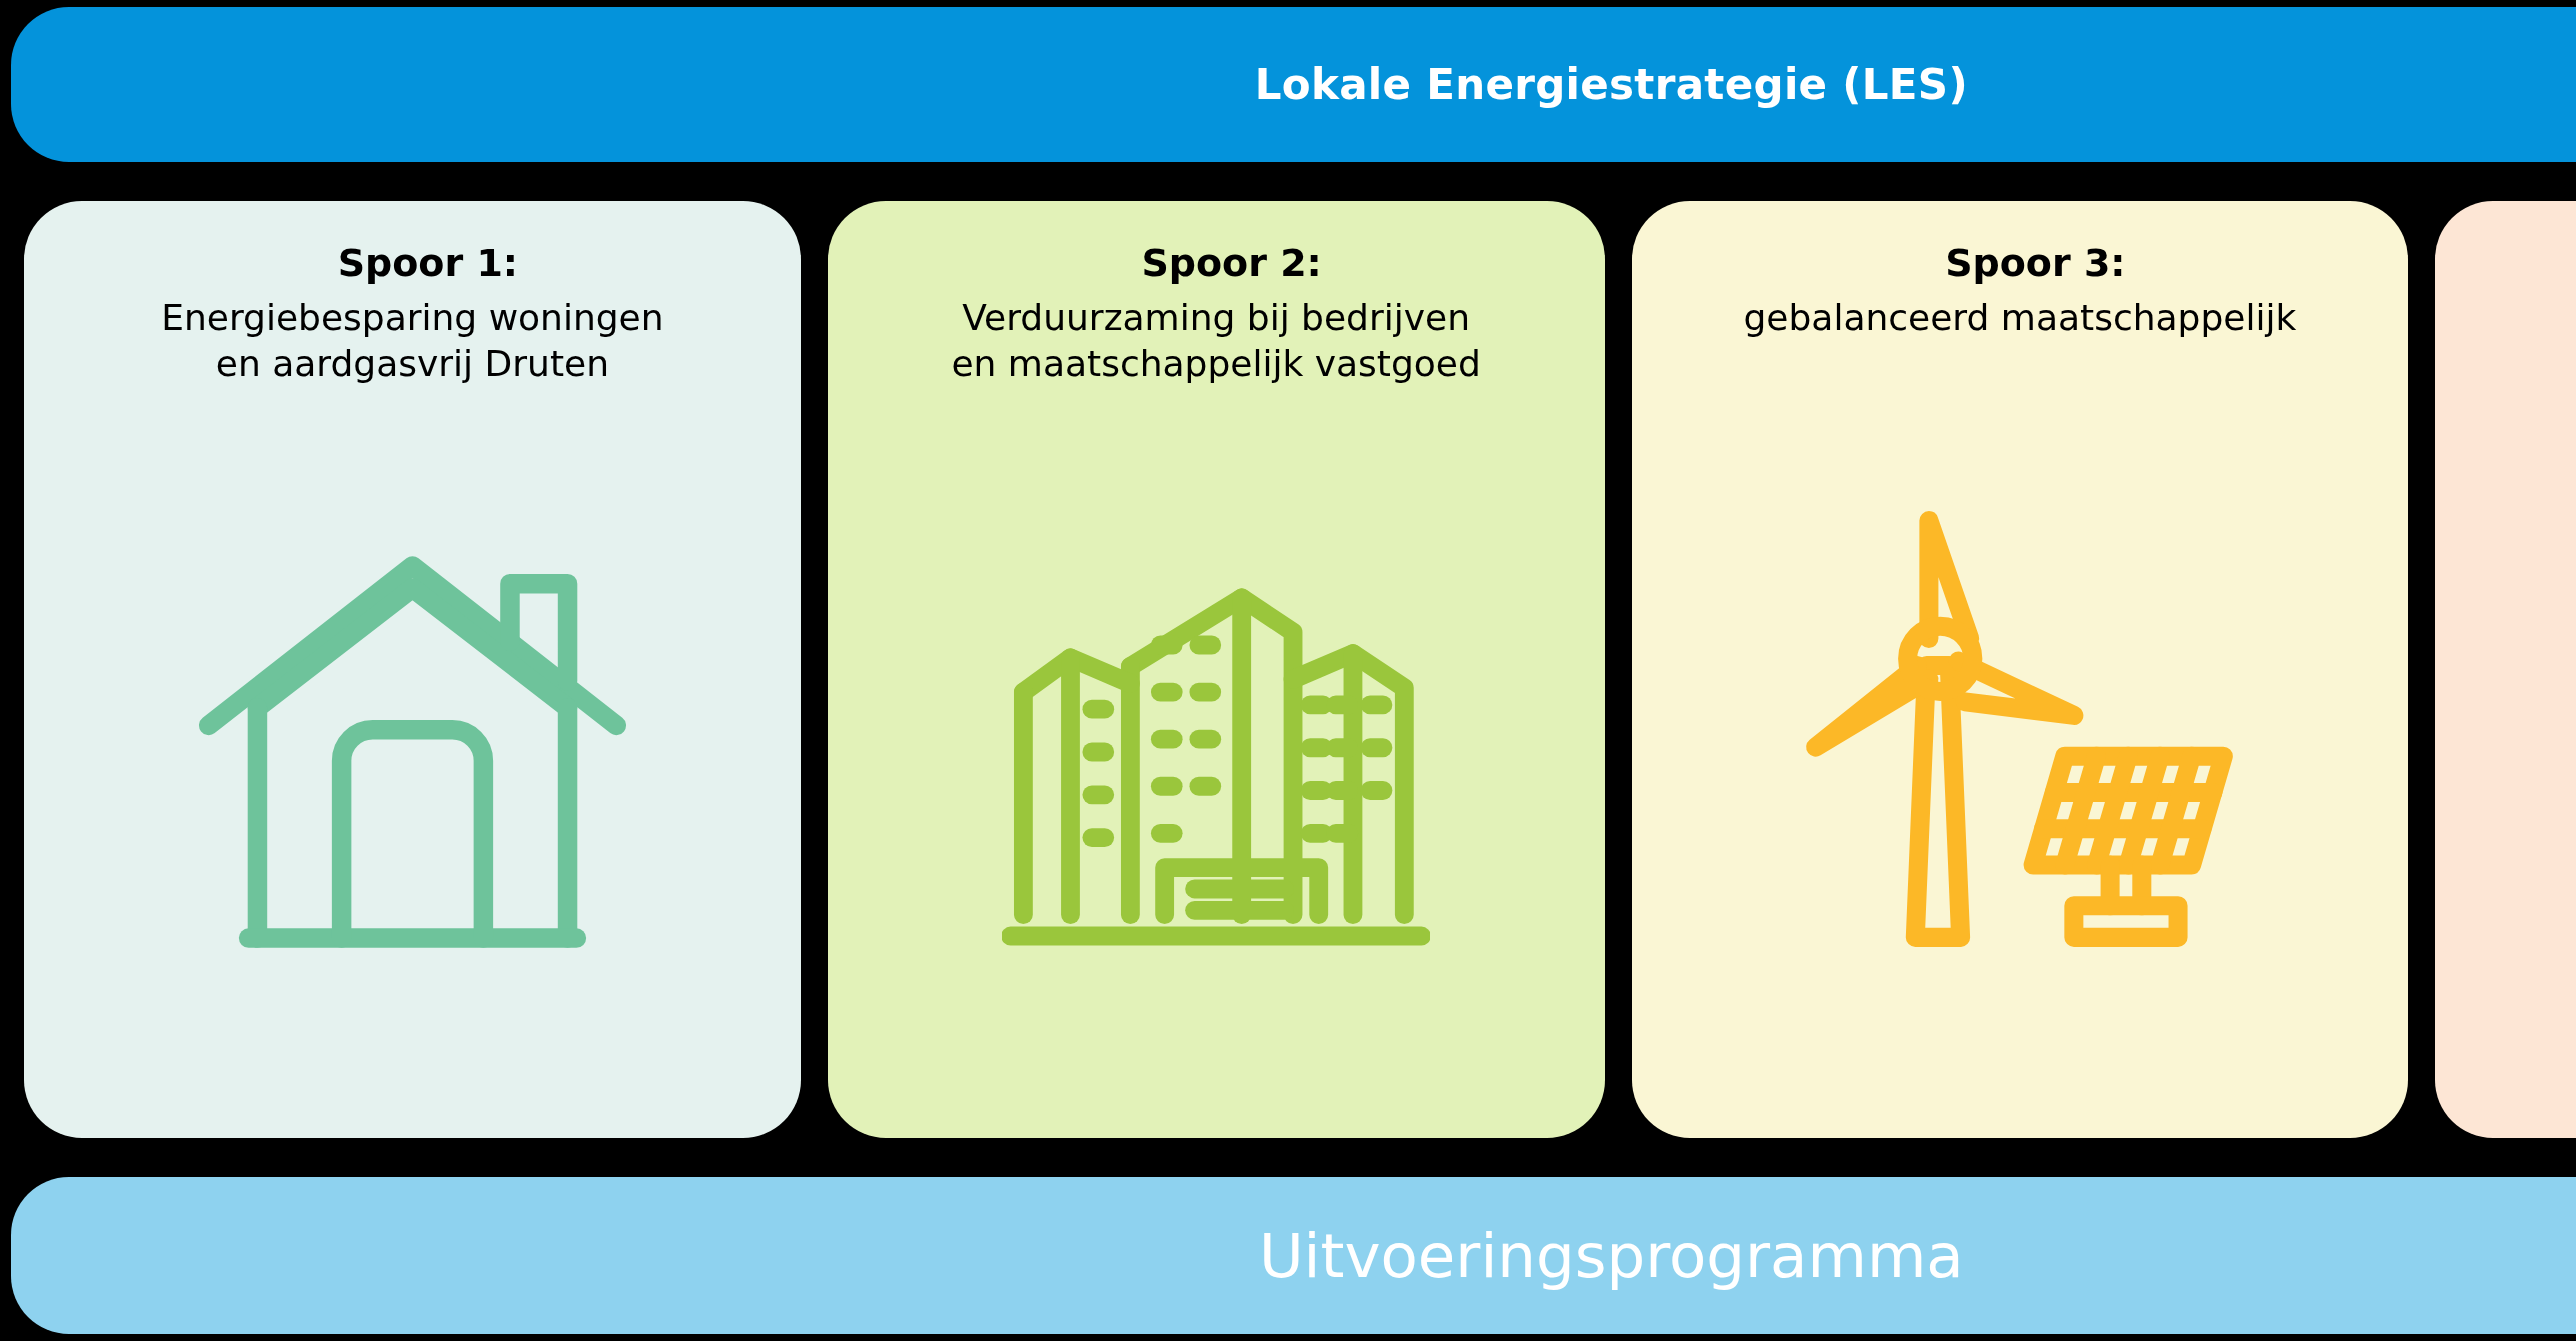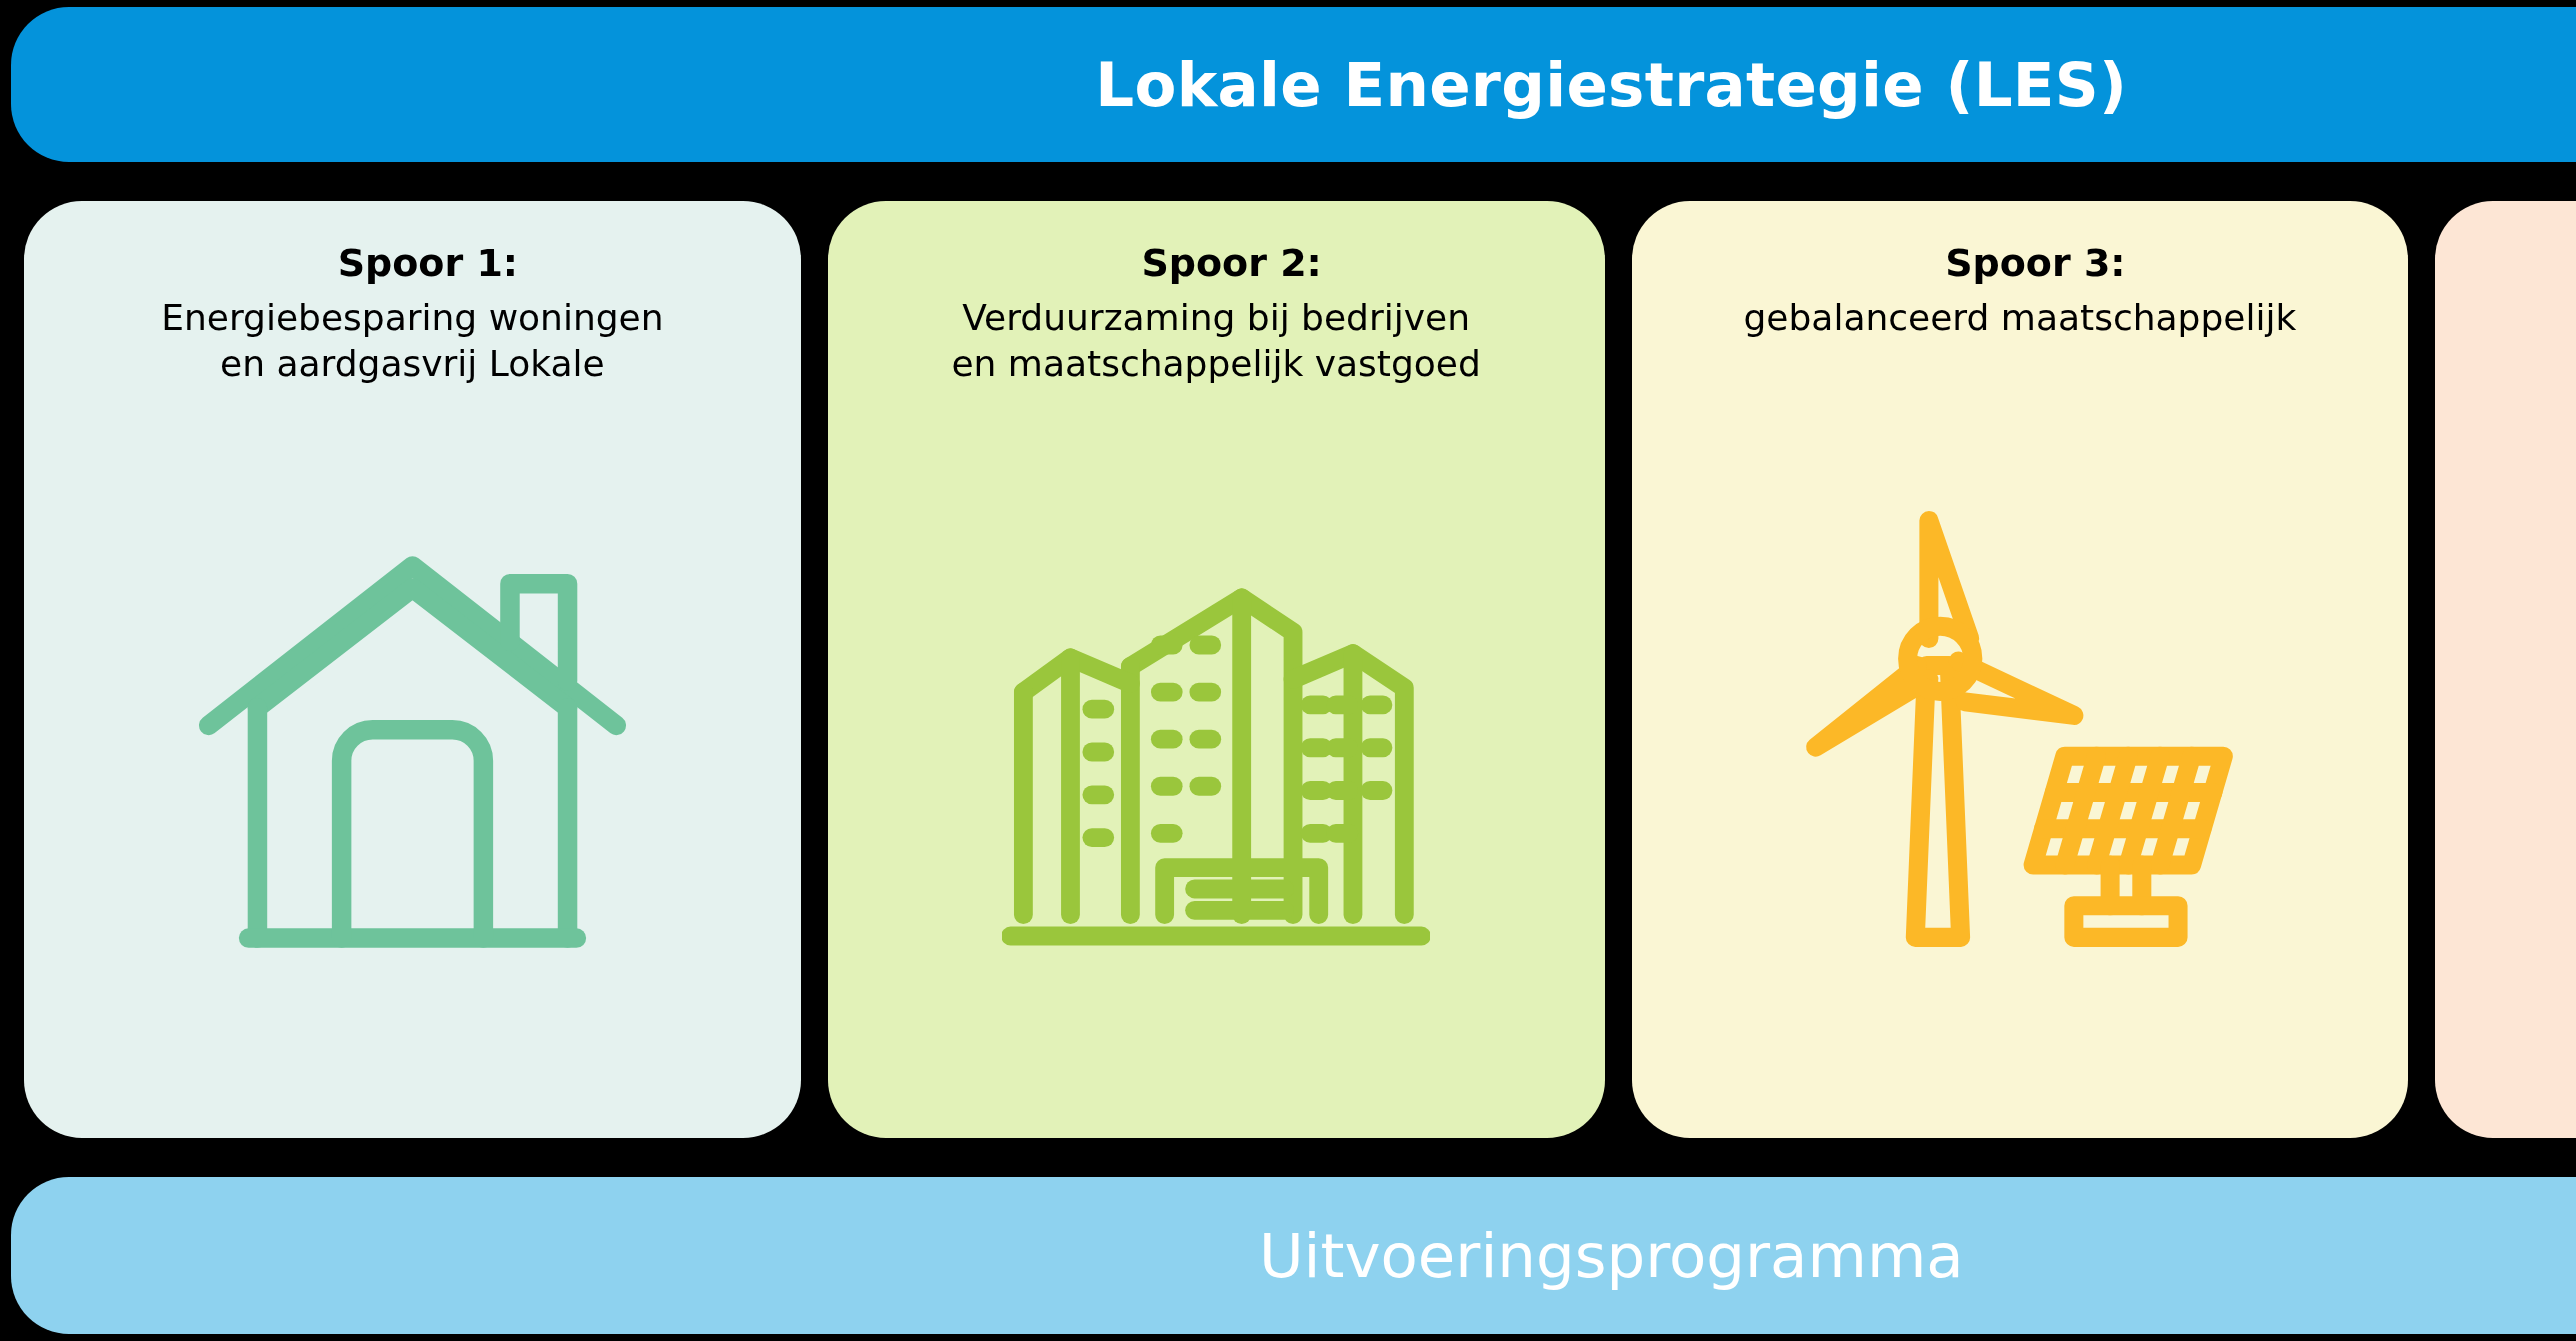--- a/index.html
+++ b/index.html
@@ -23,21 +23,21 @@
     width: 3200px;
     height: 155px;
     background: #0493db;
     border-radius: 58px;
     display: flex;
     align-items: center;
     justify-content: center;
   }
   #header-title {
     color: #ffffff;
-    font-size: 61px;
+    font-size: 42px;
     font-weight: bold;
     letter-spacing: 0.3px;
     line-height: 1;
     white-space: nowrap;
   }
 
   
   #card-row {
     position: absolute;
     left: 24px;
@@ -115,21 +115,21 @@
 <div id="header-bar" style="background: rgb(4, 147, 219);">
   <div id="header-title" style="color: rgb(255, 255, 255);">Lokale Energiestrategie (LES)</div>
 </div>
 
 <div id="card-row">
 
   <div class="card" style="background:#e5f2ef;">
     <div class="card-text">
       <span class="card-title">Spoor 1:</span>
       <span class="card-subtitle">Energiebesparing woningen</span>
-      <span class="card-subtitle">en aardgasvrij Lokale</span>
+      <span class="card-subtitle">en aardgasvrij Druten</span>
     </div>
     <div class="card-icon">
       <span>
         <svg width="443" height="464" viewBox="0 0 100 100" fill="none" stroke="#6ec39b" stroke-width="4.4" stroke-linecap="round" stroke-linejoin="round">
 
           <path d="M4 44 L50 8 L96 44"></path>
 
           <path d="M15 40 L50 13 L85 40"></path>
 
           <path d="M72 25 L72 12 L85 12 L85 34"></path>

